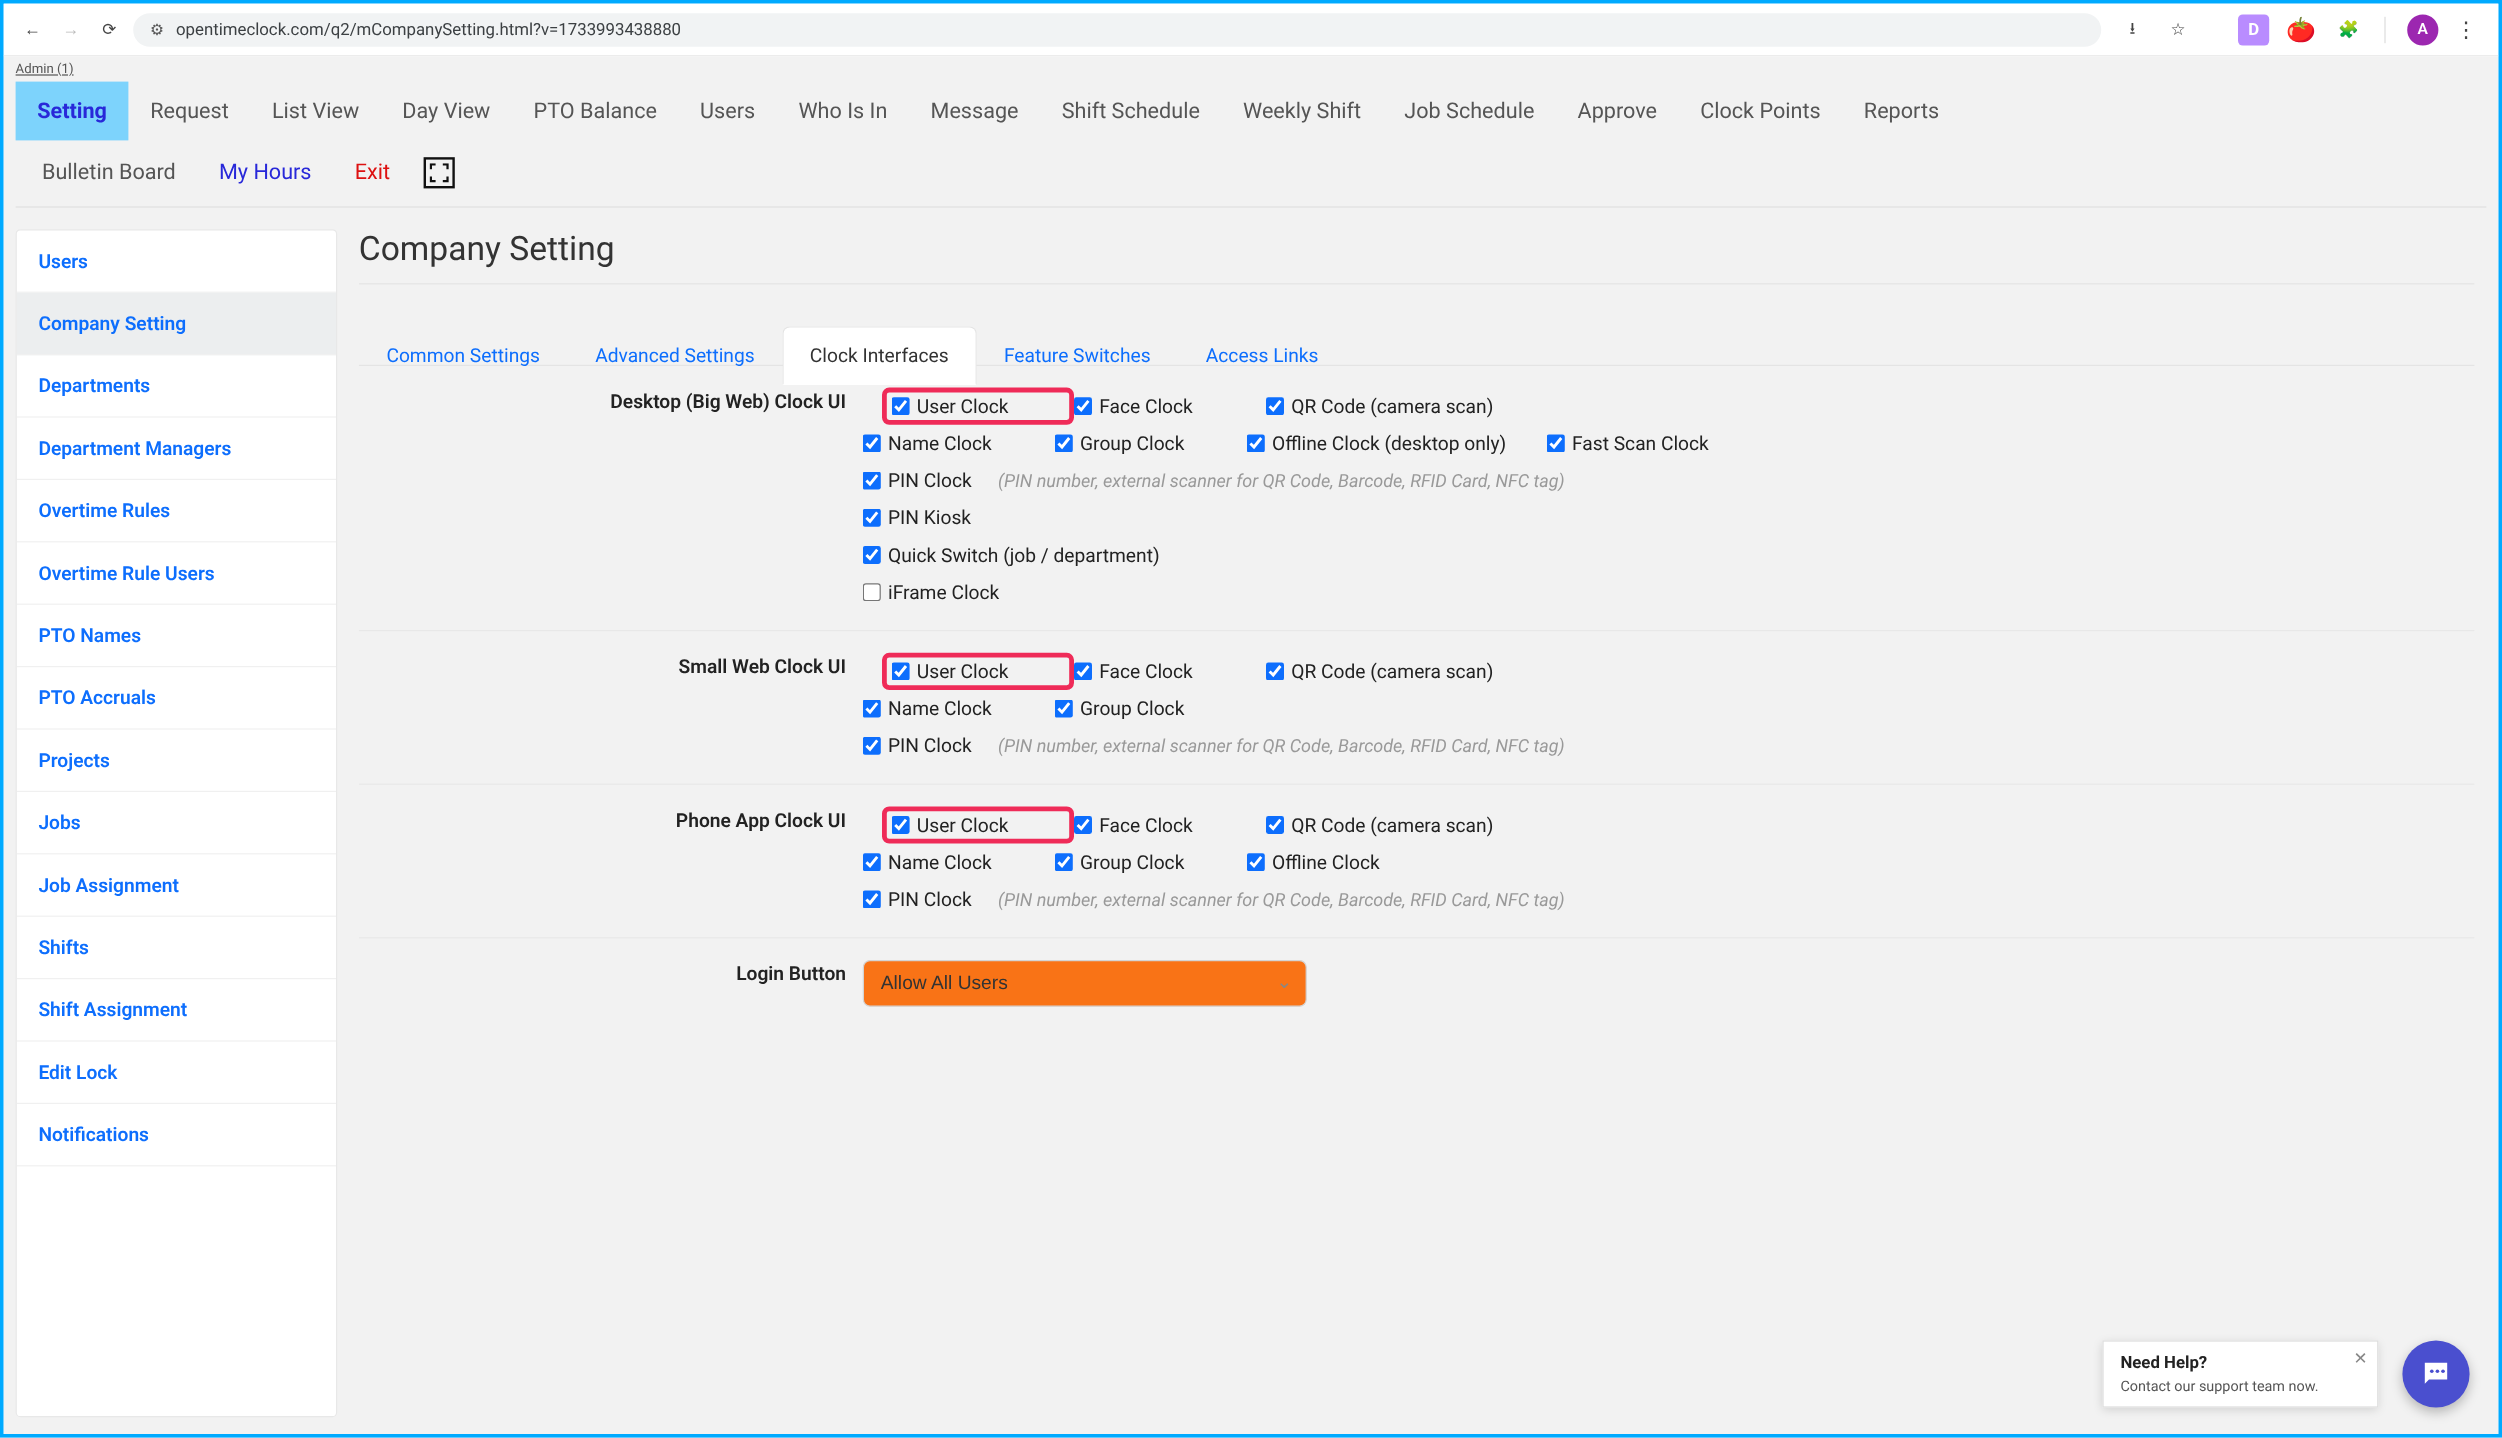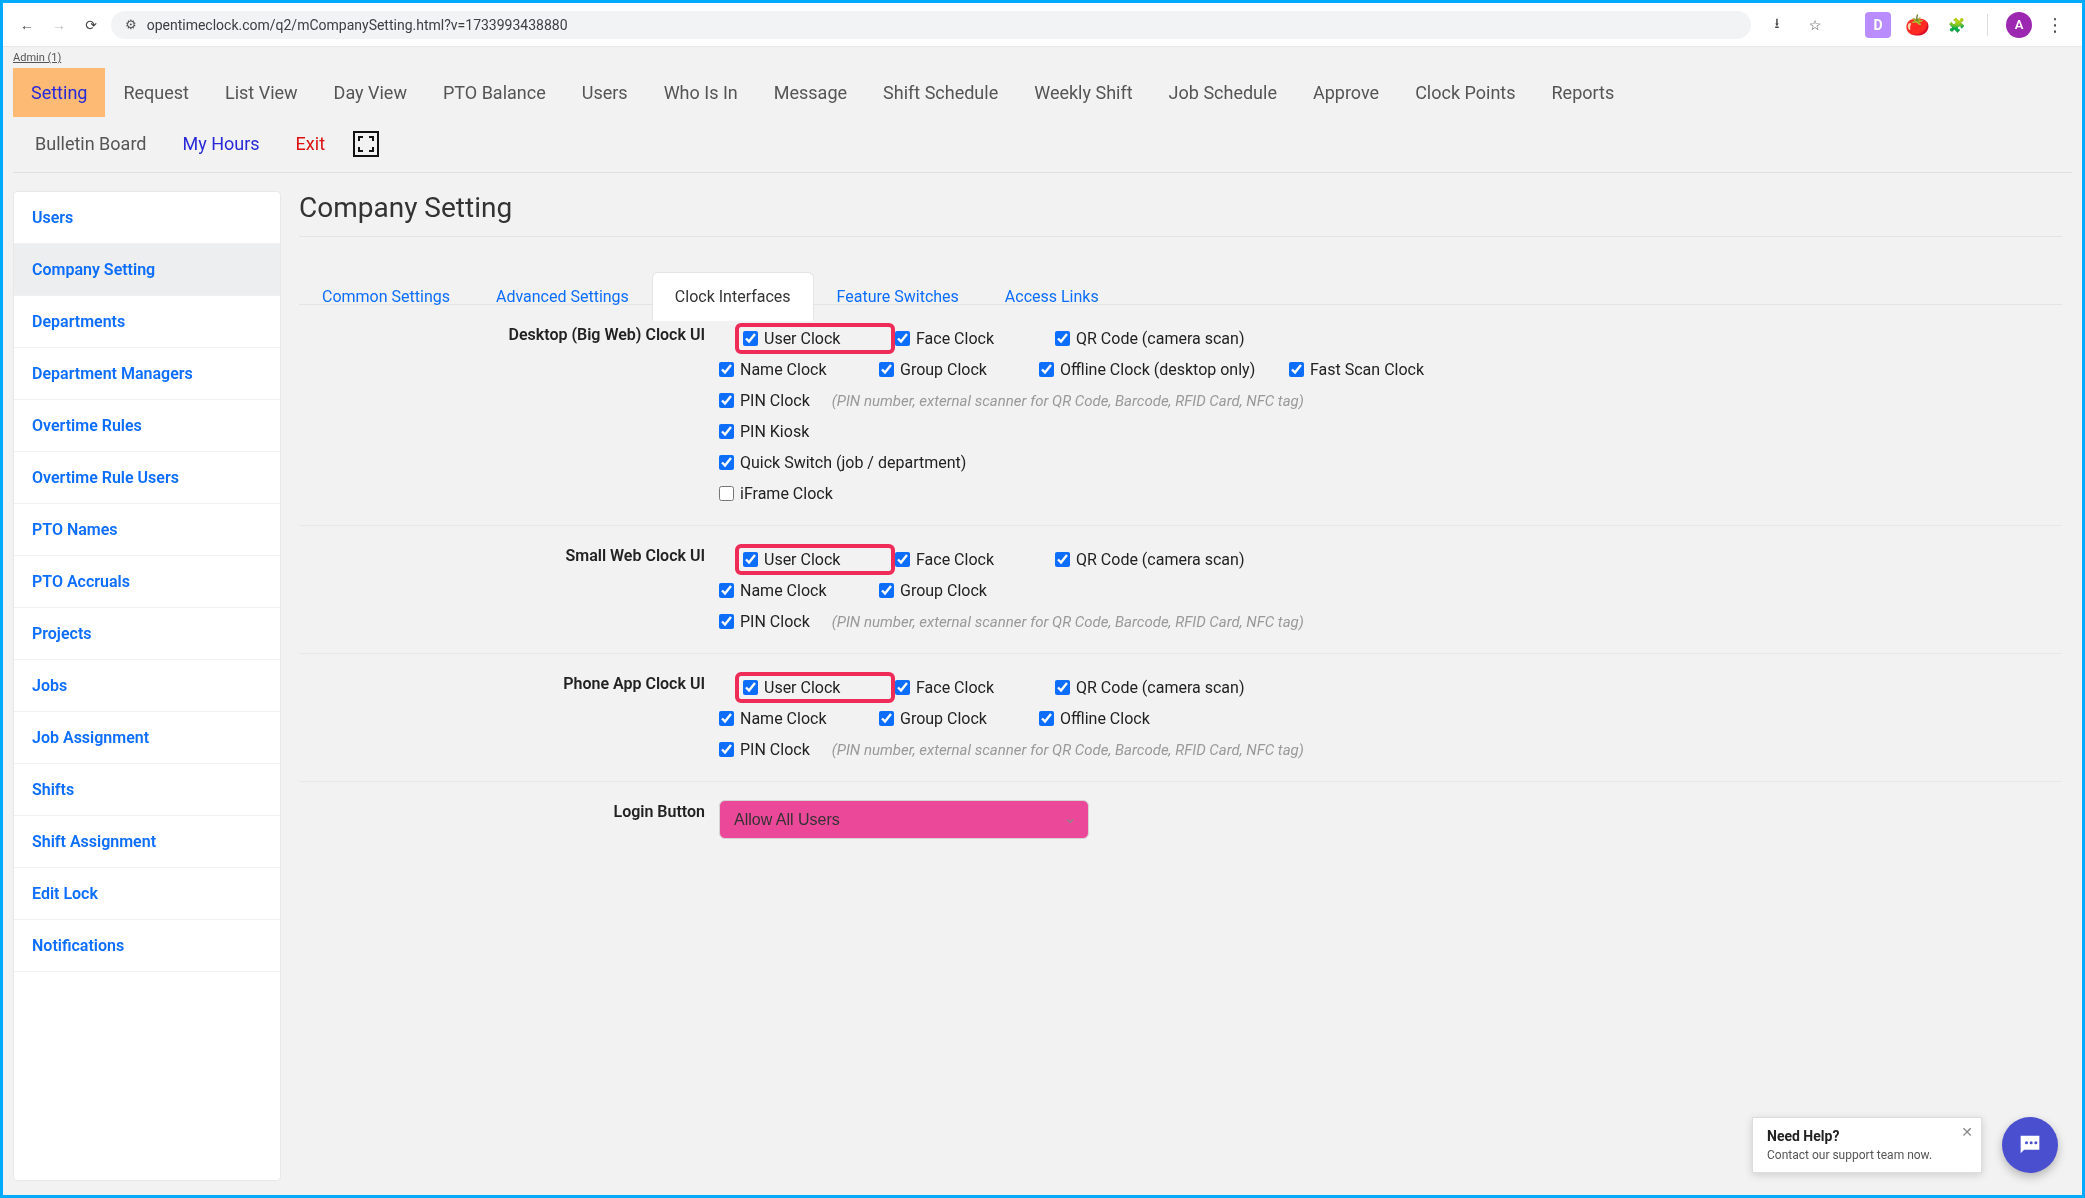--- a/index.html
+++ b/index.html
@@ -71,23 +71,23 @@
     border-bottom: 1px solid #e0e0e0;
   }
   .topnav a {
     padding: 14px 18px;
     font-size: 18px;
     color: #555;
     text-decoration: none;
     cursor: pointer;
   }
   .topnav a.active {
-    background: #fdba74;
+    background: #7dd3fc;
     color: #2828d9;
-    font-weight: 400;
+    font-weight: 700;
     text-align: center;
   }
   .topnav .row2 { width:100%; display:flex; padding-top:4px; padding-left:4px; gap:0;}
   .topnav .row2 a { font-size: 18px; padding: 12px 18px; }
   .link-myhours { color:#2828d9 !important; }
   .link-exit { color:#d11 !important; }
   .fullscreen-icon {
     width:26px; height:26px; border:2px solid #111; display:inline-flex;
     align-items:center; justify-content:center; margin:10px 0 0 10px;
     cursor:pointer; font-size:16px;
@@ -200,21 +200,21 @@
   .select-wrap {
     position:relative;
     width: 370px;
   }
   .select-wrap select {
     width:100%;
     padding: 10px 32px 10px 14px;
     font-size:16px;
     border:1px solid #d4d4d4;
     border-radius:6px;
-    background:#ec4899;
+    background:#f97316;
     appearance:none;
     color:#333;
   }
   .select-wrap::after {
     content:"⌄";
     position:absolute; right:12px; top:8px;
     color:#888; font-size:16px; pointer-events:none;
   }
   
   .help-pop {

